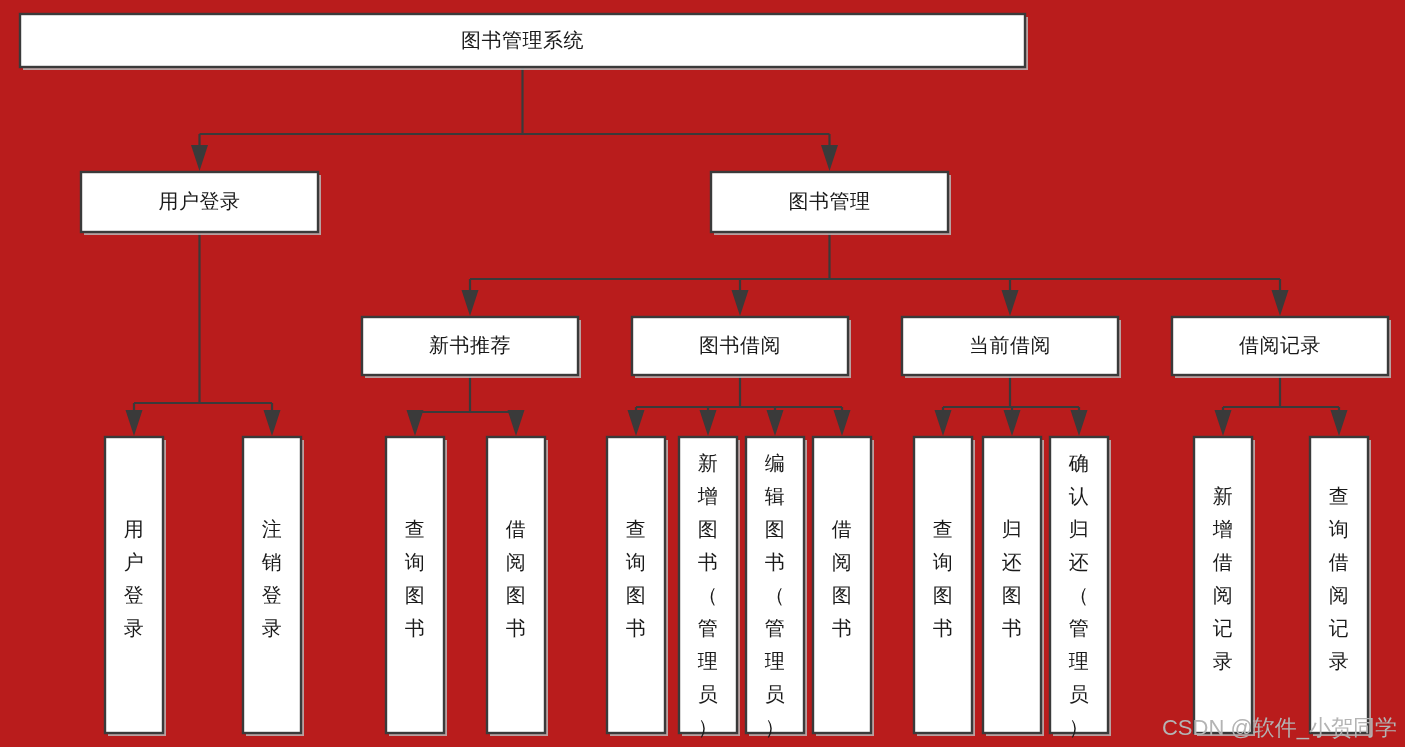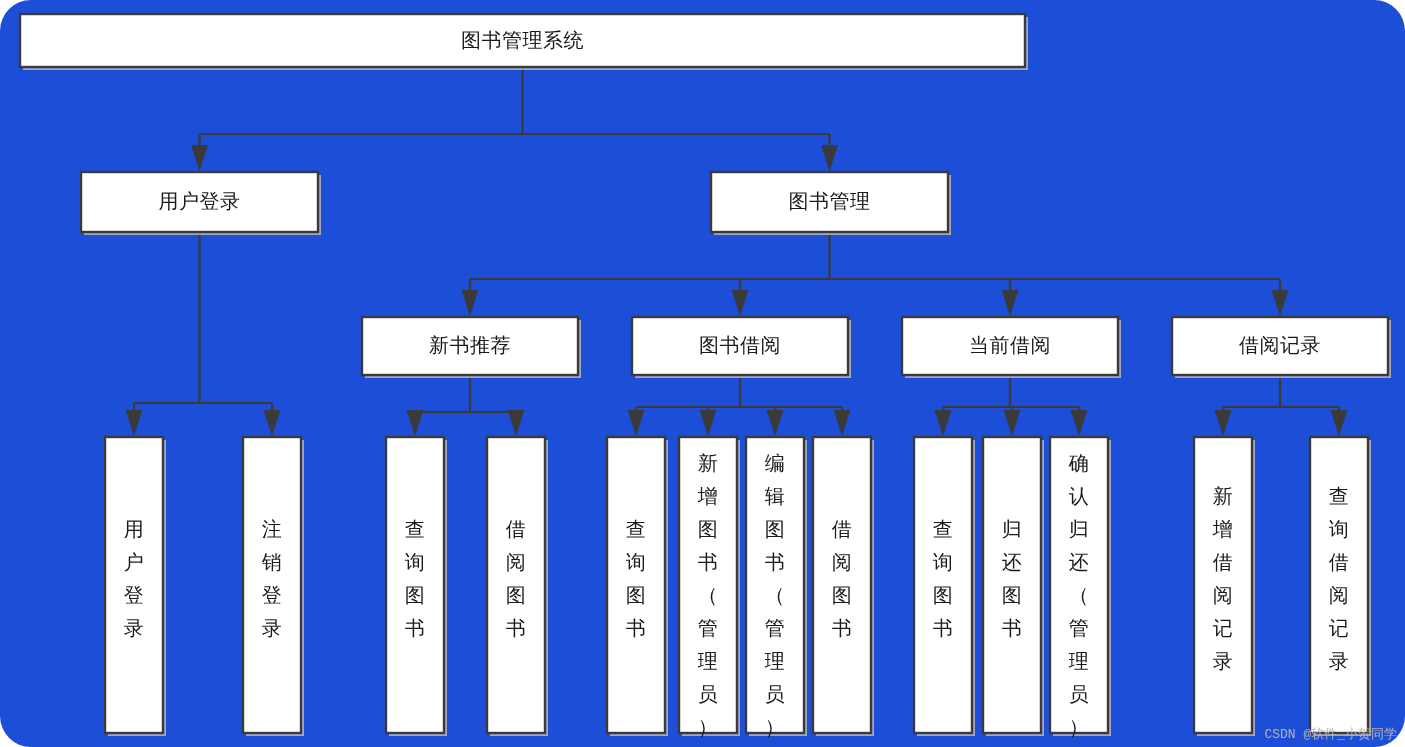--- a/index.html
+++ b/index.html
@@ -10,22 +10,21 @@
   body {
     width: 1405px;
     height: 747px;
     font-family: "Liberation Sans", sans-serif;
     overflow: hidden;
   }
   #diagram-root {
     position: relative;
     width: 1405px;
     height: 747px;
-    background: #1d4ed8;
-    border-radius: 31px;
+    background: #b91c1c;
   }
   svg#tree-svg {
     position: absolute;
     left: 0;
     top: 0;
     width: 1405px;
     height: 747px;
   }
   .node-box {
     fill: #ffffff;
@@ -57,22 +56,22 @@
     font-family: "Liberation Sans", sans-serif;
     font-size: 20px;
     fill: #1a1a1a;
     text-anchor: middle;
     letter-spacing: 0.5px;
   }
   .watermark {
     position: absolute;
     right: 8px;
     bottom: 4px;
-    font-family: Liberation Mono, monospace;
-    font-size: 13px;
+    font-family: Liberation Sans, sans-serif;
+    font-size: 22px;
     color: #b4b4b4;
     white-space: nowrap;
     user-select: none;
   }
 </style>
 </head>
 <body>
 
 <div id="diagram-root">
 

